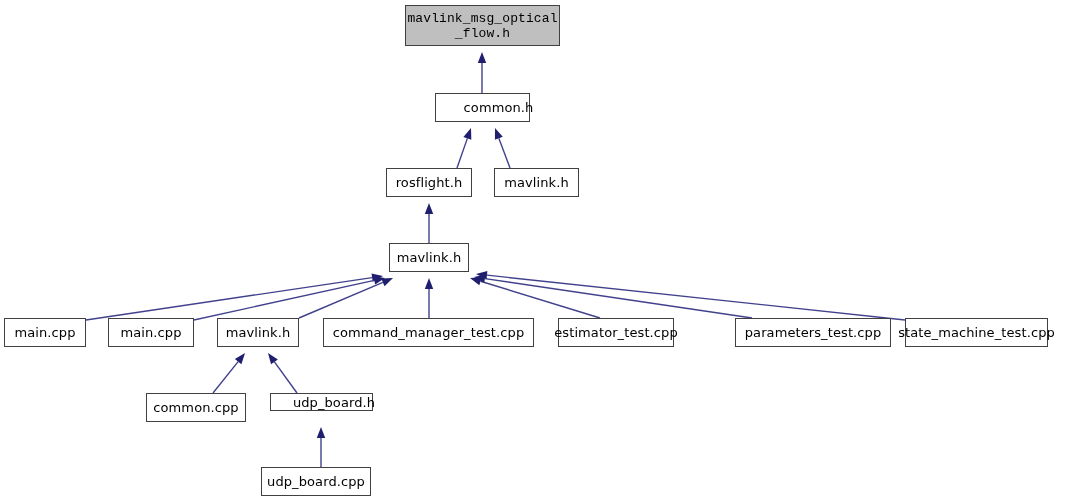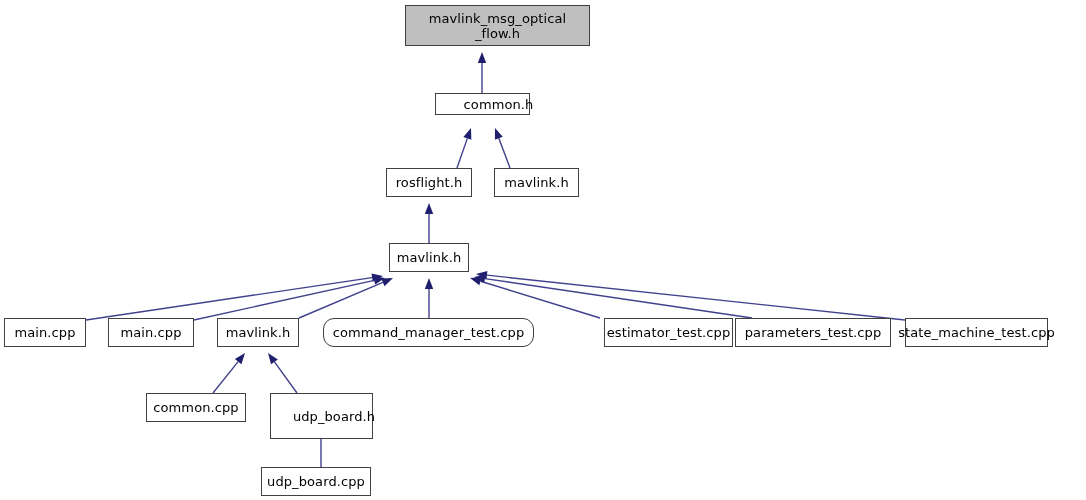--- a/index.html
+++ b/index.html
@@ -72,30 +72,30 @@
       <line x1="905" y1="320" x2="486.9373042063315" y2="275.17276455359263" stroke="#41418d" stroke-width="1.4"></line>
       <polygon points="476,274 487.385087035885,270.9967029475388 486.48952137677793,279.3488261596465" fill="#1f1f6e"></polygon>
       <line x1="213" y1="393" x2="238.12835447690134" y2="361.58955690387336" stroke="#41418d" stroke-width="1.4"></line>
       <polygon points="245,353 241.40800347656207,364.2132761036019 234.8487054772406,358.9658377041448" fill="#1f1f6e"></polygon>
       <line x1="297" y1="393" x2="274.45664328607023" y2="361.90571487733826" stroke="#41418d" stroke-width="1.4"></line>
       <polygon points="268,353 277.85700714832666,359.44045107720234 271.0562794238138,364.37097867747417" fill="#1f1f6e"></polygon>
       <line x1="321" y1="467" x2="321" y2="438" stroke="#41418d" stroke-width="1.4"></line>
       <polygon points="321,427 325.2,438 316.8,438" fill="#1f1f6e"></polygon>
     </svg>
   <div id="nodes-layer">
-      <div class="node root" style="left: 405px; top: 5px; width: 185px; height: 41px;">mavlink_msg_optical
+      <div class="node root" style="left: 405px; top: 5px; width: 155px; height: 41px; font-family: Liberation Mono, monospace;">mavlink_msg_optical
 _flow.h</div>
-      <div class="node" style="left: 435px; top: 93px; width: 95px; height: 22px; padding-left: 32px;">common.h</div>
+      <div class="node" style="left: 435px; top: 93px; width: 95px; height: 29px; padding-left: 32px;">common.h</div>
       <div class="node" style="left: 386px; top: 168px; width: 86px; height: 29px; text-align: center;">rosflight.h</div>
       <div class="node" style="left: 494px; top: 168px; width: 85px; height: 29px;">mavlink.h</div>
       <div class="node" style="left: 389px; top: 243px; width: 80px; height: 29px;">mavlink.h</div>
       <div class="node" style="left: 4px; top: 318px; width: 82px; height: 29px;">main.cpp</div>
       <div class="node" style="left: 108px; top: 318px; width: 86px; height: 29px;">main.cpp</div>
       <div class="node" style="left: 217px; top: 318px; width: 82px; height: 29px;">mavlink.h</div>
-      <div class="node" style="left: 323px; top: 318px; width: 211px; height: 29px; border-radius: 11px;">command_manager_test.cpp</div>
-      <div class="node" style="left: 558px; top: 318px; width: 129px; height: 29px; margin-left: 46px;">estimator_test.cpp</div>
+      <div class="node" style="left: 323px; top: 318px; width: 211px; height: 29px;">command_manager_test.cpp</div>
+      <div class="node" style="left: 558px; top: 318px; width: 116px; height: 29px;">estimator_test.cpp</div>
       <div class="node" style="left: 724px; top: 318px; width: 156px; height: 29px; margin-left: 11px;">parameters_test.cpp</div>
       <div class="node" style="left: 905px; top: 318px; width: 143px; height: 29px;">state_machine_test.cpp</div>
       <div class="node" style="left: 146px; top: 393px; width: 100px; height: 29px;">common.cpp</div>
-      <div class="node" style="left: 270px; top: 393px; width: 103px; height: 46px; padding-left: 25px;">udp_board.h</div>
+      <div class="node" style="left: 270px; top: 393px; width: 103px; height: 18px; padding-left: 25px;">udp_board.h</div>
       <div class="node" style="left: 261px; top: 467px; width: 110px; height: 29px;">udp_board.cpp</div>
     </div>
 </div>
 
 </body></html>

